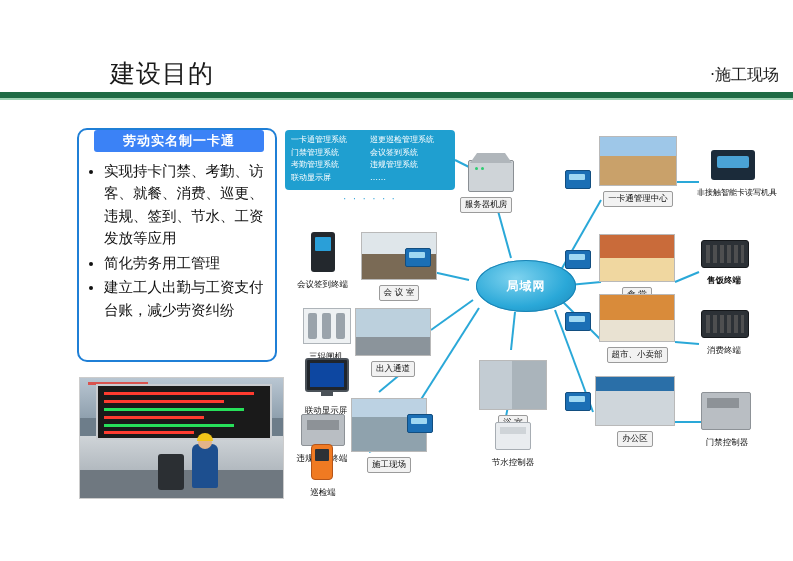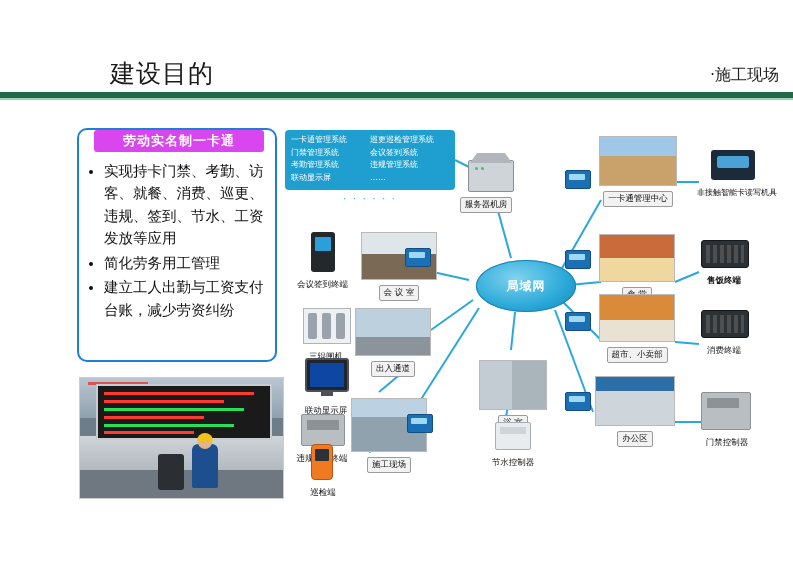--- a/index.html
+++ b/index.html
@@ -30,21 +30,21 @@
     background:#9fd2b4;
   }
 
   
   .panel{
     position:absolute;left:77px;top:128px;width:196px;height:230px;
     border:2px solid #1f7fd6;border-radius:10px;background:#ffffff;
   }
   .panel-badge{
     position:absolute;left:94px;top:130px;width:170px;height:22px;
-    background:#d946ef;border-radius:3px;
+    background:#3b82f6;border-radius:3px;
     color:#ffffff;font-size:13px;font-weight:bold;
     display:flex;align-items:center;justify-content:center;
     letter-spacing:1px;
   }
   .bullets{
     position:absolute;left:86px;top:160px;width:188px;
     font-size:14.5px;color:#111;line-height:1.55;
   }
   .bullets li{margin-bottom:2px;}
   .bullets ul{margin:0;padding-left:18px;}

